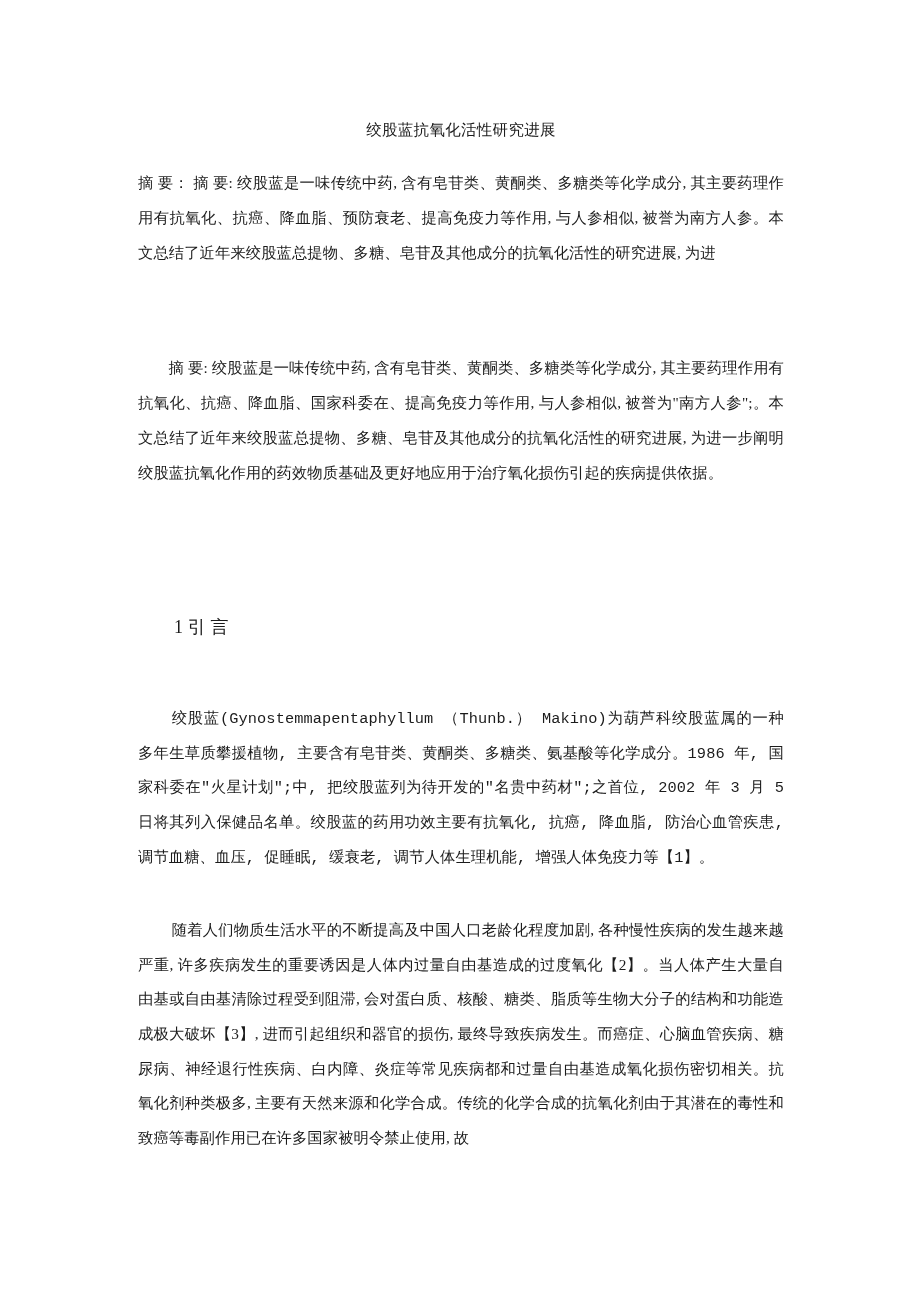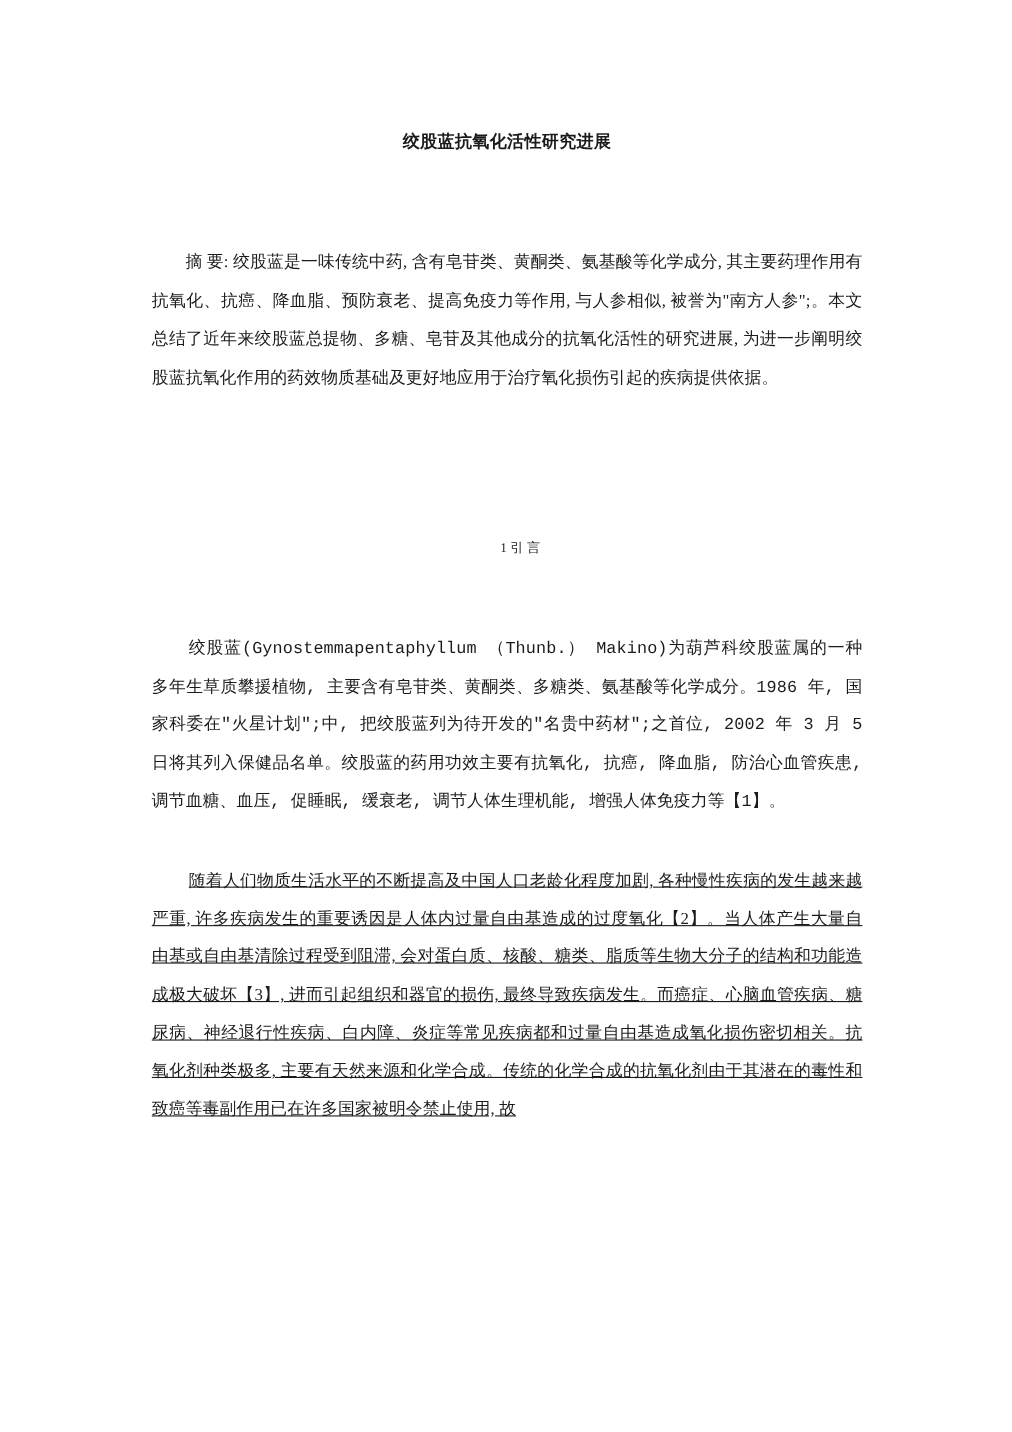--- a/index.html
+++ b/index.html
@@ -29,21 +29,21 @@
     top: 0;
     width: 646px;
   }
   .doc-title {
     text-align: center;
     font-size: 15.5px;
     line-height: 1.5;
     margin: 0;
     padding-top: 118px;
     letter-spacing: 0.3px;
-    font-weight: bold;
+    font-weight: normal;
     color: #1b1b1b;
   }
   .abstract-one {
     margin: 0;
     padding-top: 24px;
     font-size: 15.3px;
     line-height: 35px;
     text-align: justify;
     text-justify: inter-ideograph;
     letter-spacing: 0.1px;
@@ -64,57 +64,56 @@
     margin: 0;
     padding-top: 53px;
     font-size: 15.3px;
     line-height: 35px;
     text-indent: 2em;
     letter-spacing: 0.1px;
   }
   .section-heading {
     margin: 0;
     padding-top: 120px;
-    font-size: 12px;
+    font-size: 18px;
     line-height: 35px;
     text-indent: 2em;
     font-weight: normal;
     letter-spacing: 0.1px;
     white-space: pre-wrap;
-    text-align: center;
   }
   .body-para {
     margin: 0;
     font-size: 15.3px;
     line-height: 34.6px;
     text-align: justify;
     text-justify: inter-ideograph;
     text-indent: 2.2em;
     letter-spacing: 0.1px;
     white-space: pre-wrap;
   }
   .body-para.first-body {
     padding-top: 57px;
     font-family: Liberation Mono, monospace;
   }
   .body-para.second-body {
     padding-top: 38px;
-    text-decoration: underline;
   }
 </style>
 </head>
 <body>
 
 <div class="page">
   <div class="content">
 
     <h1 class="doc-title">绞股蓝抗氧化活性研究进展</h1>
 
+    <p class="abstract-one">摘 要： 摘 要: 绞股蓝是一味传统中药, 含有皂苷类、黄酮类、多糖类等化学成分, 其主要药理作用有抗氧化、抗癌、降血脂、预防衰老、提高免疫力等作用, 与人参相似, 被誉为南方人参。本文总结了近年来绞股蓝总提物、多糖、皂苷及其他成分的抗氧化活性的研究进展, 为进</p>
 
-    <p class="abstract-two">摘 要: 绞股蓝是一味传统中药, 含有皂苷类、黄酮类、氨基酸等化学成分, 其主要药理作用有抗氧化、抗癌、降血脂、预防衰老、提高免疫力等作用, 与人参相似, 被誉为"南方人参";。本文总结了近年来绞股蓝总提物、多糖、皂苷及其他成分的抗氧化活性的研究进展, 为进一步阐明绞股蓝抗氧化作用的药效物质基础及更好地应用于治疗氧化损伤引起的疾病提供依据。</p>
+    <p class="abstract-two">摘 要: 绞股蓝是一味传统中药, 含有皂苷类、黄酮类、多糖类等化学成分, 其主要药理作用有抗氧化、抗癌、降血脂、国家科委在、提高免疫力等作用, 与人参相似, 被誉为"南方人参";。本文总结了近年来绞股蓝总提物、多糖、皂苷及其他成分的抗氧化活性的研究进展, 为进一步阐明绞股蓝抗氧化作用的药效物质基础及更好地应用于治疗氧化损伤引起的疾病提供依据。</p>
 
 
     <h2 class="section-heading">1 引 言</h2>
 
     <p class="body-para first-body">绞股蓝(Gynostemmapentaphyllum （Thunb.） Makino)为葫芦科绞股蓝属的一种多年生草质攀援植物, 主要含有皂苷类、黄酮类、多糖类、氨基酸等化学成分。1986 年, 国家科委在"火星计划";中, 把绞股蓝列为待开发的"名贵中药材";之首位, 2002 年 3 月 5 日将其列入保健品名单。绞股蓝的药用功效主要有抗氧化, 抗癌, 降血脂, 防治心血管疾患, 调节血糖、血压, 促睡眠, 缓衰老, 调节人体生理机能, 增强人体免疫力等【1】。</p>
 
     <p class="body-para second-body">随着人们物质生活水平的不断提高及中国人口老龄化程度加剧, 各种慢性疾病的发生越来越严重, 许多疾病发生的重要诱因是人体内过量自由基造成的过度氧化【2】。当人体产生大量自由基或自由基清除过程受到阻滞, 会对蛋白质、核酸、糖类、脂质等生物大分子的结构和功能造成极大破坏【3】, 进而引起组织和器官的损伤, 最终导致疾病发生。而癌症、心脑血管疾病、糖尿病、神经退行性疾病、白内障、炎症等常见疾病都和过量自由基造成氧化损伤密切相关。抗氧化剂种类极多, 主要有天然来源和化学合成。传统的化学合成的抗氧化剂由于其潜在的毒性和致癌等毒副作用已在许多国家被明令禁止使用, 故</p>
 
   </div>
 </div>

